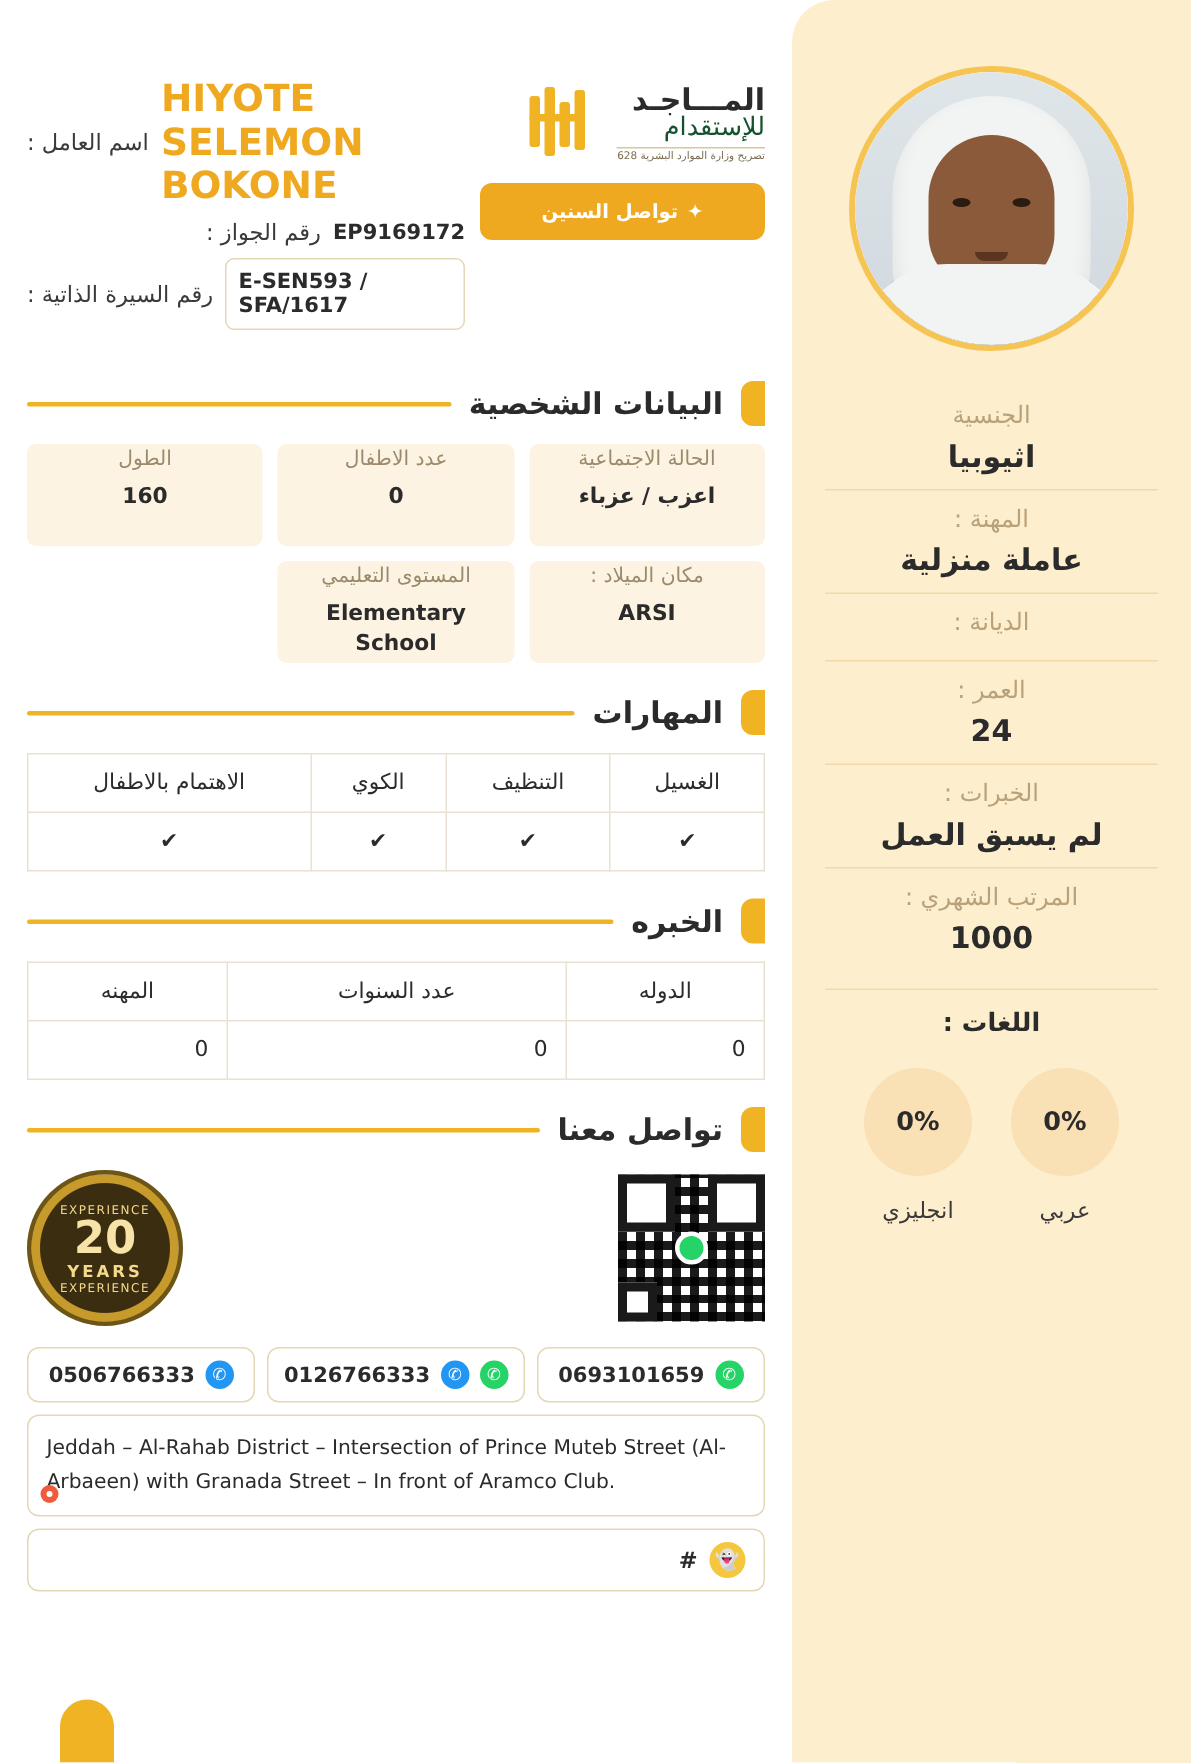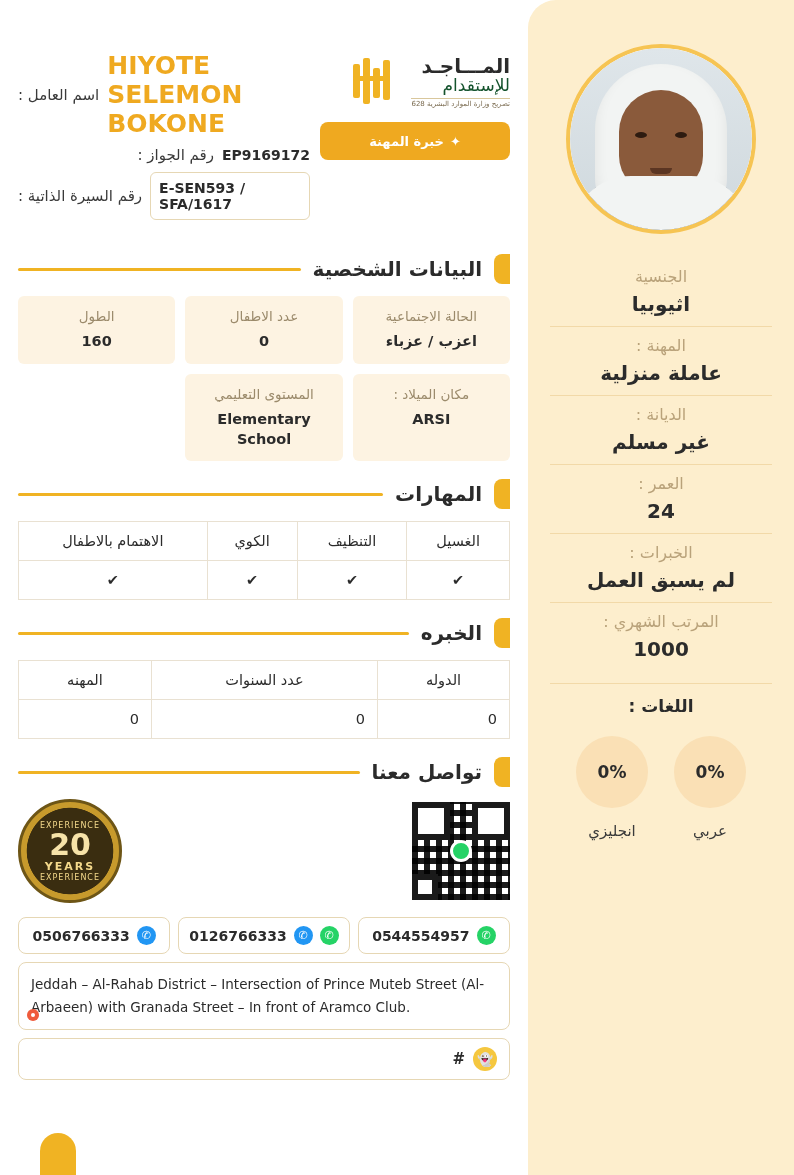--- a/index.html
+++ b/index.html
@@ -170,21 +170,21 @@
   }
   .section-rule { flex: 1; height: 3px; background: #f0b323; border-radius: 2px; }
 
   
   .pd-grid {
     display: grid; grid-template-columns: repeat(3, 1fr);
     gap: 10px;
   }
   .pd-cell {
     background: #fdf3e2; border-radius: 6px;
-    padding: 12px 8px; text-align: center; min-height: 68px;
+    padding: 2px 8px; text-align: center; min-height: 68px;
   }
   .pd-label { font-size: 13.5px; color: #9b8a6b; margin-bottom: 8px; }
   .pd-value { font-size: 14.5px; font-weight: bold; color: #2b2b2b; line-height: 1.35; }
 
   
   table.grid {
     width: 100%; border-collapse: collapse;
     border: 1px solid #e9e1d2;
   }
   table.grid th, table.grid td {
@@ -313,21 +313,20 @@
       <div class="side-item">
         <div class="side-label">الجنسية</div>
         <div class="side-value">اثيوبيا</div>
       </div>
       <div class="side-item">
         <div class="side-label">المهنة :</div>
         <div class="side-value">عاملة منزلية</div>
       </div>
       <div class="side-item">
         <div class="side-label">الديانة :</div>
-        <div class="side-value">غير مسلم</div>
       </div>
       <div class="side-item">
         <div class="side-label">العمر :</div>
         <div class="side-value">24</div>
       </div>
       <div class="side-item">
         <div class="side-label">الخبرات :</div>
         <div class="side-value">لم يسبق العمل</div>
       </div>
       <div class="side-item">
@@ -366,21 +365,21 @@
                 <rect x="16" y="4" width="7" height="46" rx="2"></rect>
                 <rect x="26" y="14" width="7" height="30" rx="2"></rect>
                 <rect x="36" y="6" width="7" height="40" rx="2"></rect>
                 <rect x="6" y="22" width="37" height="5" rx="2"></rect>
               </g>
             </svg>
           </div>
         </div>
         <div class="logo-badge">
           <span>✦</span>
-          <span>خبرة المهنة</span>
+          <span>تواصل السنين</span>
         </div>
       </div>
 
       <div class="hdr-fields">
         <div class="hdr-row">
           <div class="hdr-name">HIYOTE SELEMON BOKONE</div>
           <div class="hdr-label">اسم العامل :</div>
         </div>
         <div class="hdr-row">
           <div class="hdr-value">EP9169172</div>
@@ -482,21 +481,21 @@
           <div class="seal-top">EXPERIENCE</div>
           <div class="seal-num">20</div>
           <div class="seal-years">YEARS</div>
           <div class="seal-bot">EXPERIENCE</div>
         </div>
       </div>
 
       <div class="phone-row">
         <div class="phone-pill">
           <span class="ico wa">✆</span>
-          <span>0544554957</span>
+          <span>0693101659</span>
         </div>
         <div class="phone-pill">
           <span class="ico wa">✆</span>
           <span class="ico tel">✆</span>
           <span>0126766333</span>
         </div>
         <div class="phone-pill">
           <span class="ico tel">✆</span>
           <span>0506766333</span>
         </div>

